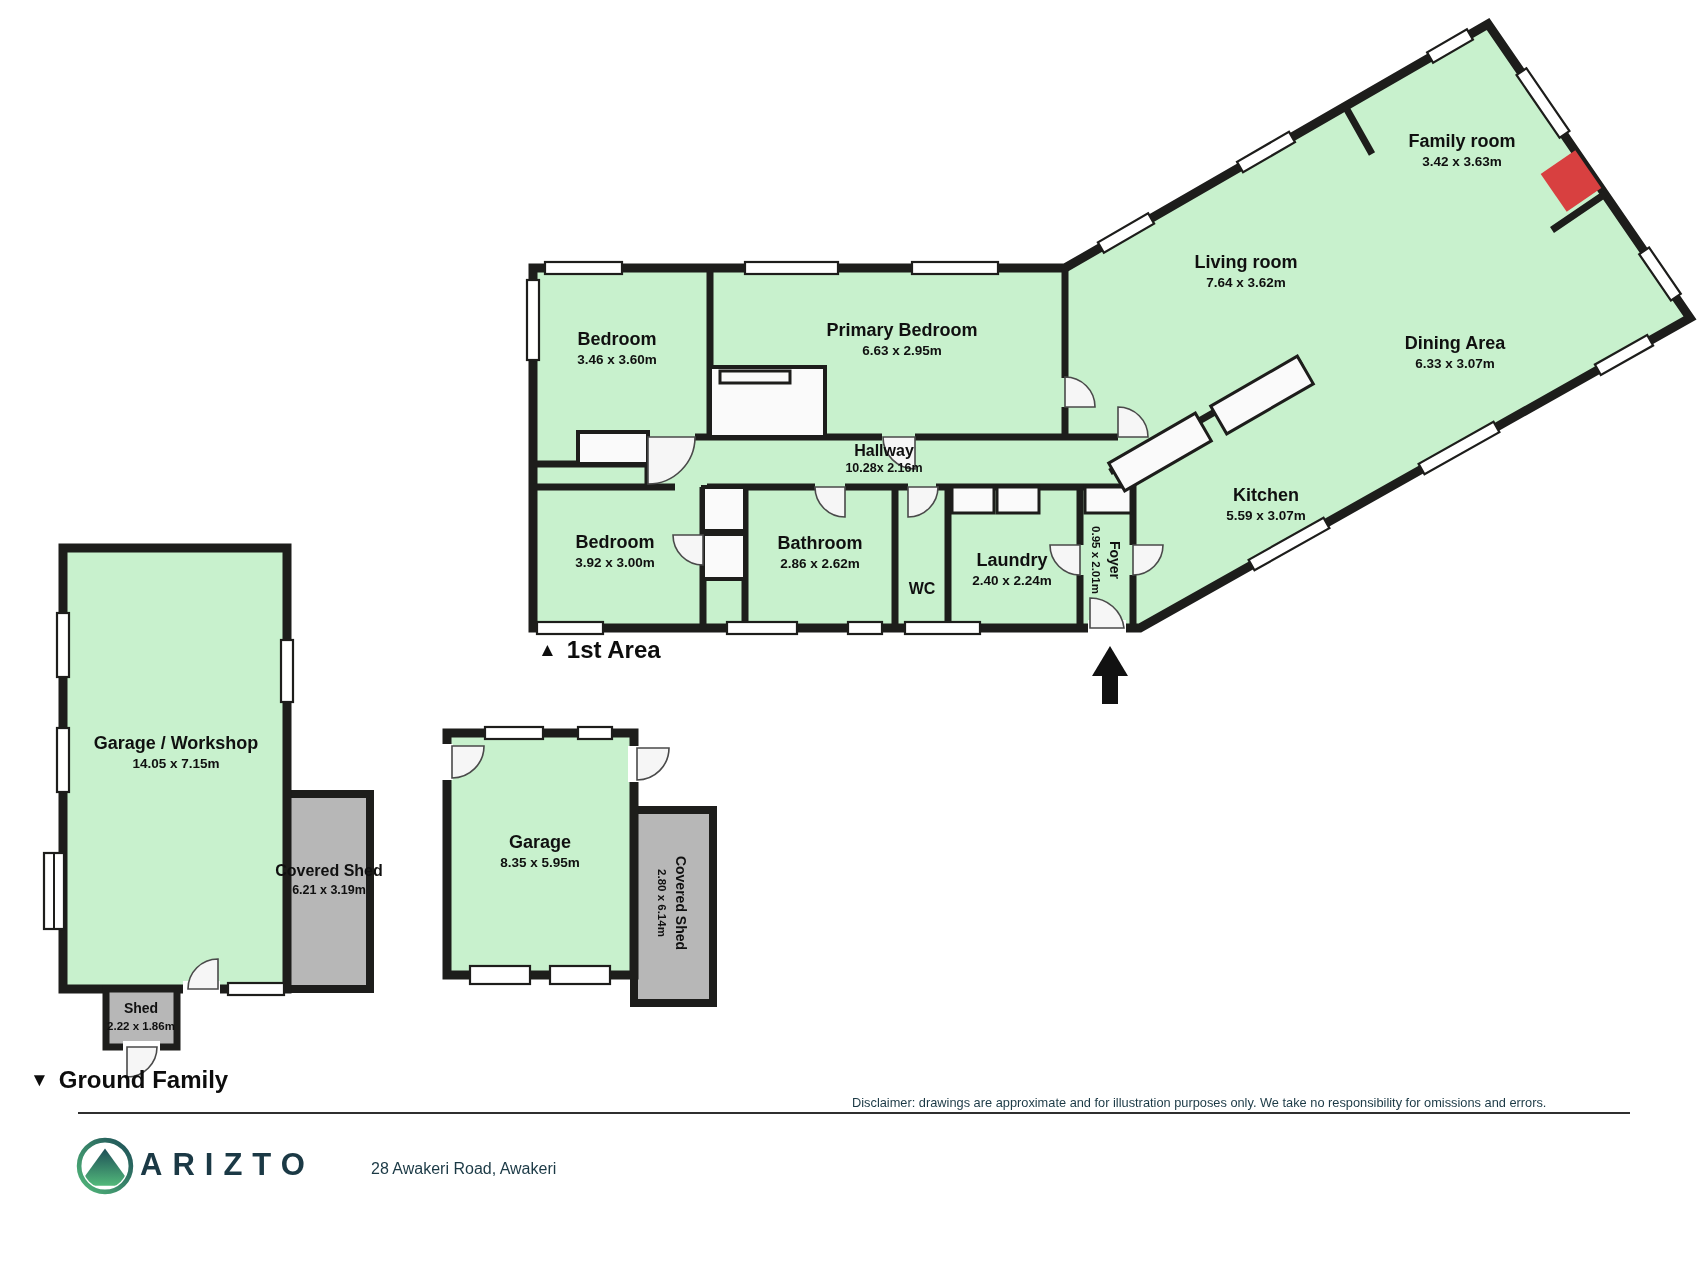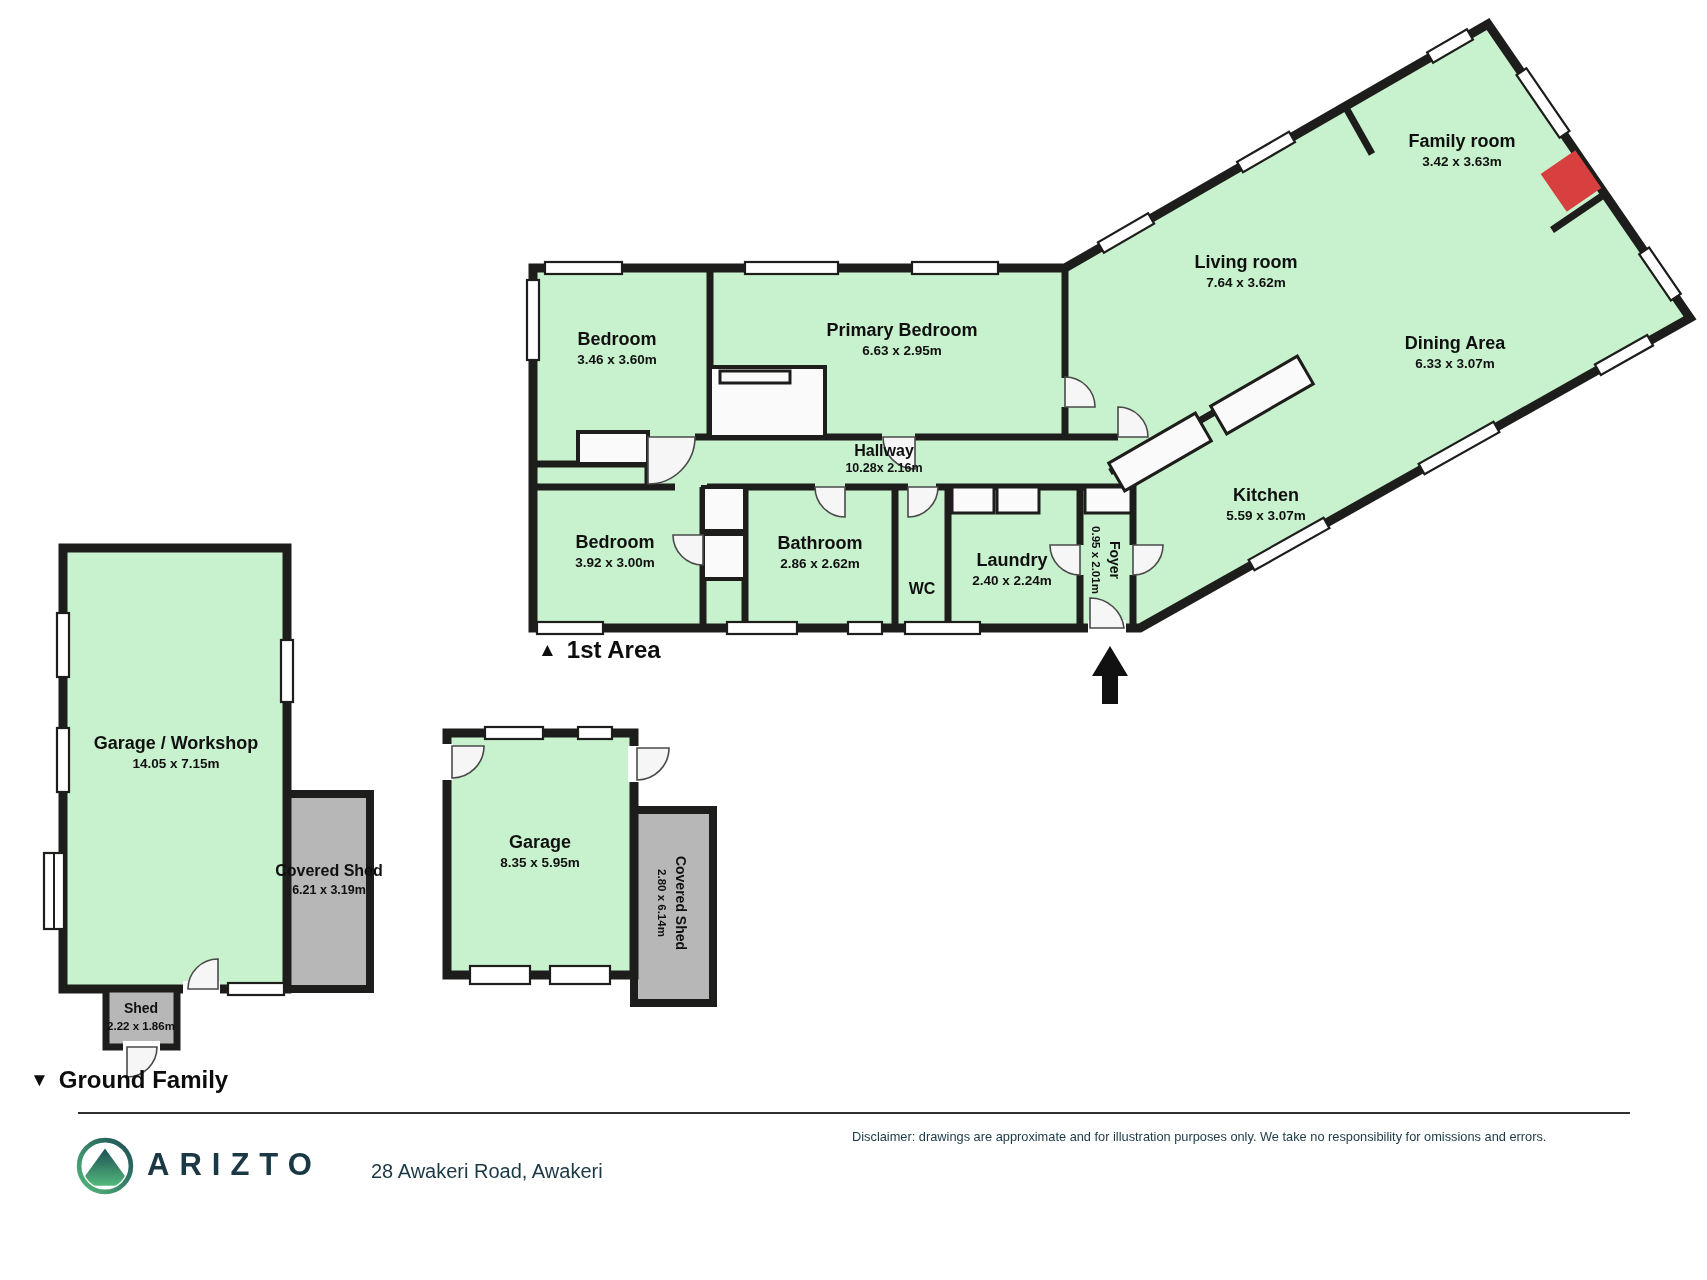--- a/index.html
+++ b/index.html
@@ -19,25 +19,25 @@
   .win{fill:#ffffff;stroke:var(--wall,#1d1d1b);stroke-width:2.2;}
   .closet{fill:#fafafa;stroke:var(--wall,#1d1d1b);stroke-width:4;}
   .fixture{fill:#fafafa;stroke:var(--wall,#1d1d1b);stroke-width:3;}
   .door{fill:#f6f6f6;stroke:#4a4a4a;stroke-width:1.6;}
   .gap{fill:#ffffff;stroke:none;}
   .fireplace{fill:var(--fireplace-red,#d84040);}
   .floor-marker{position:absolute;display:flex;align-items:center;gap:10px;color:#0d0d0d;
                 font-weight:bold;font-size:24px;}
   .floor-marker .tri{font-size:19px;}
   .footer-divider{position:absolute;left:78px;top:1112px;width:1552px;height:2px;background:#2f2f2f;}
-  .brand-text{position:absolute;left:147px;top:1147px;font-size:31px;font-weight:bold;
+  .brand-text{position:absolute;left:140px;top:1147px;font-size:31px;font-weight:bold;
               letter-spacing:10px;color:var(--brand-navy,#1b3945);}
-  .address{position:absolute;left:371px;top:1160px;font-size:20px;font-weight:500;
+  .address{position:absolute;left:371px;top:1160px;font-size:16px;font-weight:500;
            color:var(--brand-navy,#1b3945);}
-  .disclaimer{position:absolute;left:852px;top:1128px;width:775px;font-size:12.8px;
+  .disclaimer{position:absolute;left:852px;top:1094px;width:775px;font-size:12.8px;
               line-height:1.34;color:var(--brand-navy,#1b3945);}
   .logo{position:absolute;left:76px;top:1137px;}
 </style>
 </head>
 <body>
 
 <div class="canvas">
 
   <svg width="1707" height="1280" viewBox="0 0 1707 1280">
 

